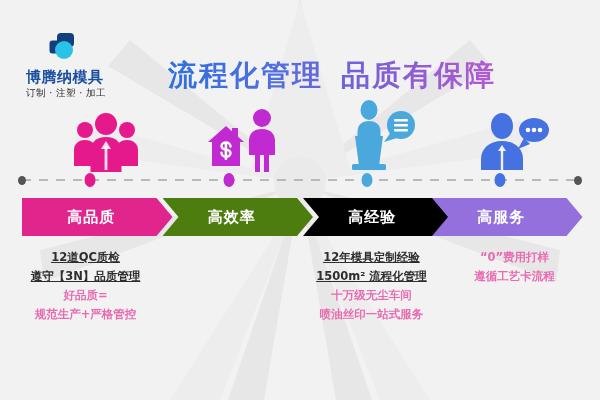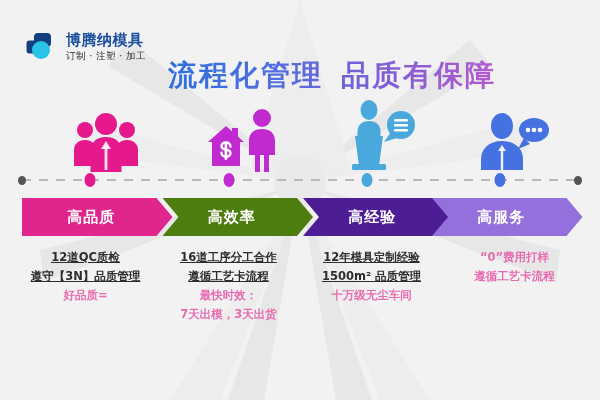--- a/index.html
+++ b/index.html
@@ -9,21 +9,21 @@
     font-family:"Liberation Sans","DejaVu Sans",sans-serif;
     position:relative;
   }
   #stage{position:absolute;inset:0;width:600px;height:400px;overflow:hidden;}
 
   
   .wm{position:absolute;left:0;top:0;width:600px;height:400px;pointer-events:none;}
 
   
   .header{position:absolute;left:0;top:22px;width:600px;height:62px;}
-  .logo-wrap{position:absolute;left:26px;top:8px;display:flex;align-items:center;gap:6px;}
+  .logo-wrap{position:absolute;left:26px;top:8px;display:flex;align-items:center;gap:6px;flex-direction:column;}
   .logo-mark{width:34px;height:34px;position:relative;flex:0 0 auto;}
   .logo-text{display:flex;flex-direction:column;line-height:1;}
   .logo-name{font-size:15px;font-weight:bold;color:#1c4fa0;letter-spacing:.5px;
              font-family:"DejaVu Sans","Liberation Sans",sans-serif;}
   .logo-sub{font-size:9.5px;color:#2a2a2a;margin-top:3px;letter-spacing:.4px;
             font-family:"DejaVu Sans","Liberation Sans",sans-serif;}
 
   .main-title{
     position:absolute;left:168px;top:34px;
     font-size:29px;font-weight:bold;letter-spacing:2px;white-space:nowrap;
@@ -192,44 +192,40 @@
     <div class="tl-dot" style="left: 500px; background: rgb(70, 113, 224);"></div>
   </div>
 
   <div class="banners">
     <div class="banner" style="background: rgb(224, 37, 140); left: 0px; width: 150.5px; clip-path: polygon(0px 0px, calc(100% - 16px) 0px, 100% 50%, calc(100% - 16px) 100%, 0px 100%);">
       <span>高品质</span>
     </div>
     <div class="banner" style="background: #4d7c0f; left: 140.5px; width: 150.5px; clip-path: polygon(0px 0px, calc(100% - 16px) 0px, 100% 50%, calc(100% - 16px) 100%, 0px 100%, 16px 50%);">
       <span>高效率</span>
     </div>
-    <div class="banner" style="background: #4c1d95; left: 281px; width: 150.5px; clip-path: polygon(0px 0px, calc(100% - 16px) 0px, 100% 50%, calc(100% - 16px) 100%, 0px 100%, 16px 50%);">
+    <div class="banner" style="background: #000000; left: 281px; width: 150.5px; clip-path: polygon(0px 0px, calc(100% - 16px) 0px, 100% 50%, calc(100% - 16px) 100%, 0px 100%, 16px 50%);">
       <span>高经验</span>
     </div>
     <div class="banner" style="background: rgb(147, 112, 219); left: 410px; width: 150.5px; clip-path: polygon(0px 0px, calc(100% - 16px) 0px, 100% 50%, calc(100% - 16px) 100%, 0px 100%, 16px 50%);">
       <span>高服务</span>
     </div>
   </div>
 
   <div class="cols">
     <div class="col" style="left:0px;">
         <div class="ln dark"><u>12</u>道QC质检</div>
         <div class="ln dark">遵守【3N】品质管理</div>
         <div class="ln pink">好品质=</div>
-      </div>
-    <div class="col" style="left:143px;">
-        <div class="ln dark"><u>16</u>道工序分工合作</div>
-        <div class="ln dark">遵循工艺卡流程</div>
-        <div class="ln pink">最快时效：</div>
-        <div class="ln pink">7天出模，3天出货</div>
+        <div class="ln pink">规范生产+严格管控</div>
       </div>
     <div class="col" style="left:286px;">
         <div class="ln dark"><u>12</u>年模具定制经验</div>
-        <div class="ln dark">1500m² 品质管理</div>
+        <div class="ln dark">1500m² 流程化管理</div>
         <div class="ln pink">十万级无尘车间</div>
+        <div class="ln pink">喷油丝印一站式服务</div>
       </div>
     <div class="col" style="left:429px;">
         <div class="ln pink">“0”费用打样</div>
         <div class="ln pink">遵循工艺卡流程</div>
       </div>
   </div>
 
 </div>
 
 </body></html>

